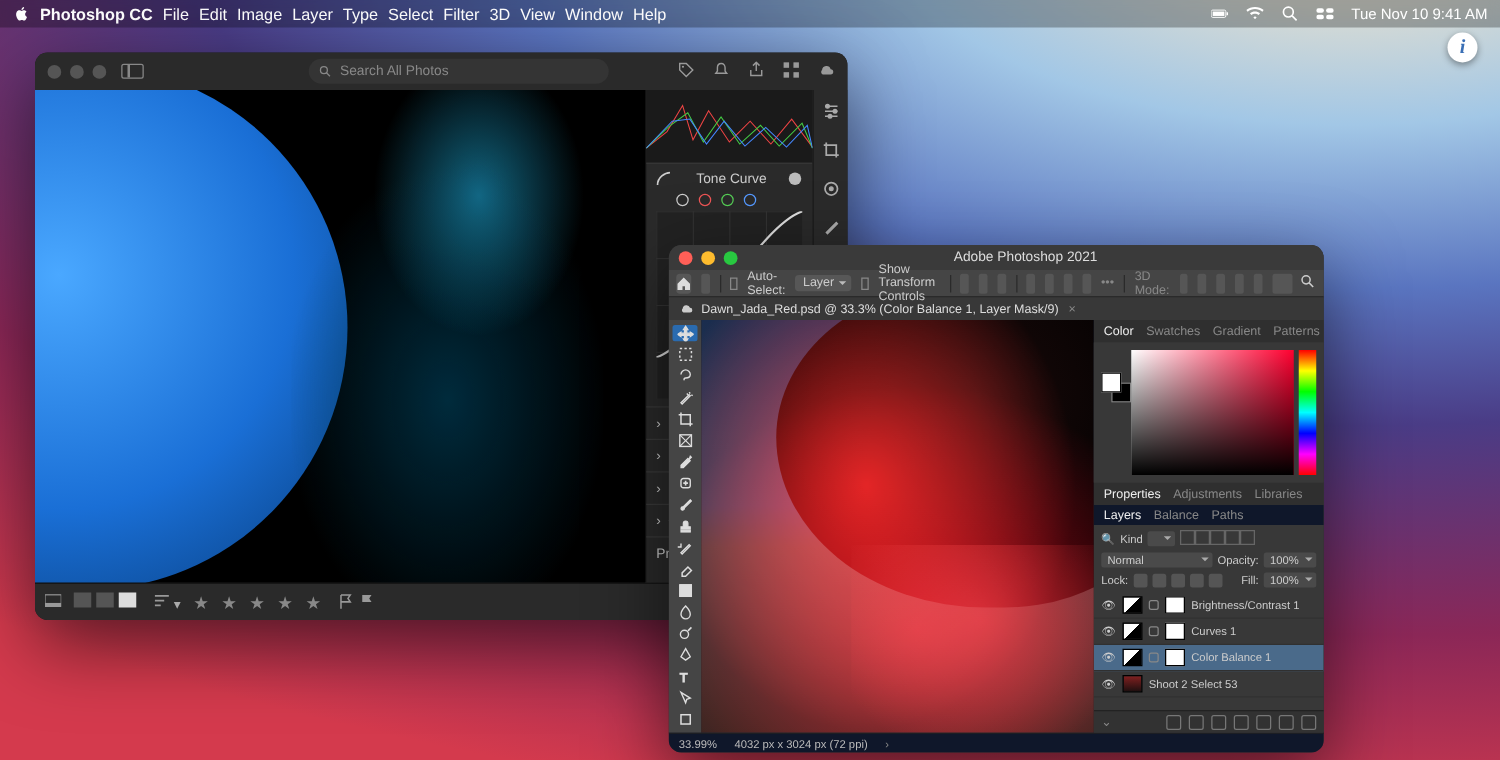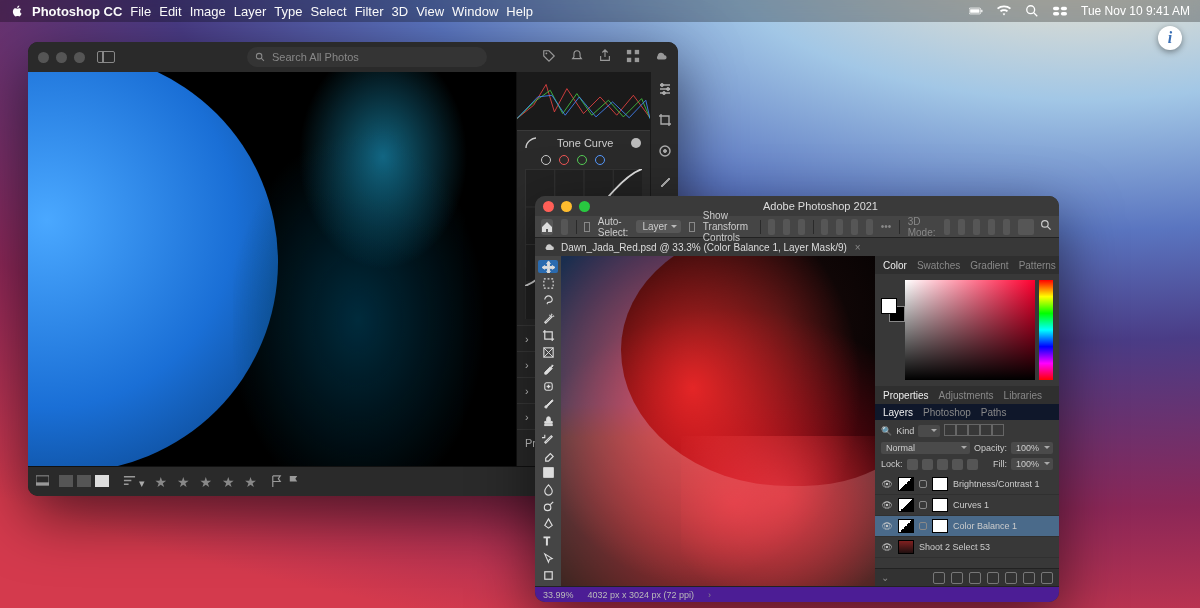--- a/index.html
+++ b/index.html
@@ -136,21 +136,21 @@
   #ps .layer{display:flex;align-items:center;gap:5px;padding:3px 6px;font-size:9px;border-bottom:1px solid #303030;}
   #ps .layer.sel{background:#4a6a8a;}
   #ps .layer .eye{width:12px;text-align:center;color:#ccc;}
   #ps .layer .thumb{width:16px;height:14px;background:#222;border:1px solid #000;position:relative;}
   #ps .layer .thumb.mask{background:#fff;}
   #ps .layer .thumb.adj{background:linear-gradient(135deg,#fff 50%,#000 50%);}
   #ps .layer .thumb.img{background:linear-gradient(#802020,#201010);}
   #ps .layer .link{width:8px;height:8px;border:1px solid #888;border-radius:2px;}
   #ps .panel-foot{height:18px;background:#323232;border-top:1px solid #222;display:flex;align-items:center;justify-content:flex-end;gap:6px;padding:0 6px;}
   #ps .panel-foot .ic{width:12px;height:12px;border:1px solid #777;border-radius:2px;}
-  #ps .status{height:16px;background:#4c1d95;display:flex;align-items:center;gap:14px;padding:0 8px;font-size:9px;color:#bbb;border-top:1px solid #222;}
+  #ps .status{height:16px;background:#0f172a;display:flex;align-items:center;gap:14px;padding:0 8px;font-size:9px;color:#bbb;border-top:1px solid #222;}
 
   .menuitem{cursor:default;}
 </style>
 </head>
 <body>
 
 <div class="menubar">
   <div class="left">
     <span>
         <svg viewBox="0 0 16 16">
@@ -533,21 +533,21 @@
       </div>
 
       <div class="panel-tabs">
         <span class="on">Properties</span>
         <span>Adjustments</span>
         <span>Libraries</span>
       </div>
 
       <div class="sub-tabs">
         <span class="on">Layers</span>
-        <span>Photoshop</span>
+        <span>Balance</span>
         <span>Paths</span>
       </div>
 
       <div class="layers-opts">
         <div class="row">
           <span>🔍</span>
             <span>Kind</span>
           <span class="dd2">&nbsp;</span>
           <span class="kind-icons"><span></span><span></span><span></span><span></span><span></span></span>
         </div>

